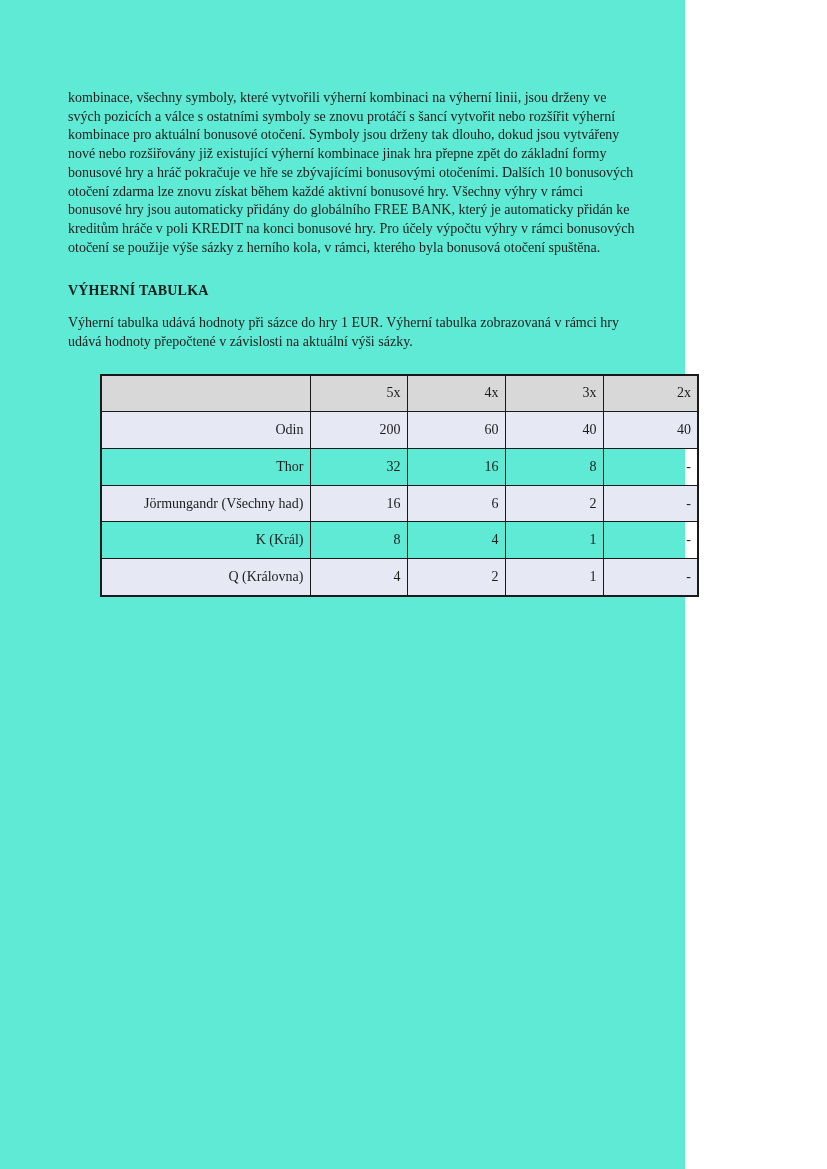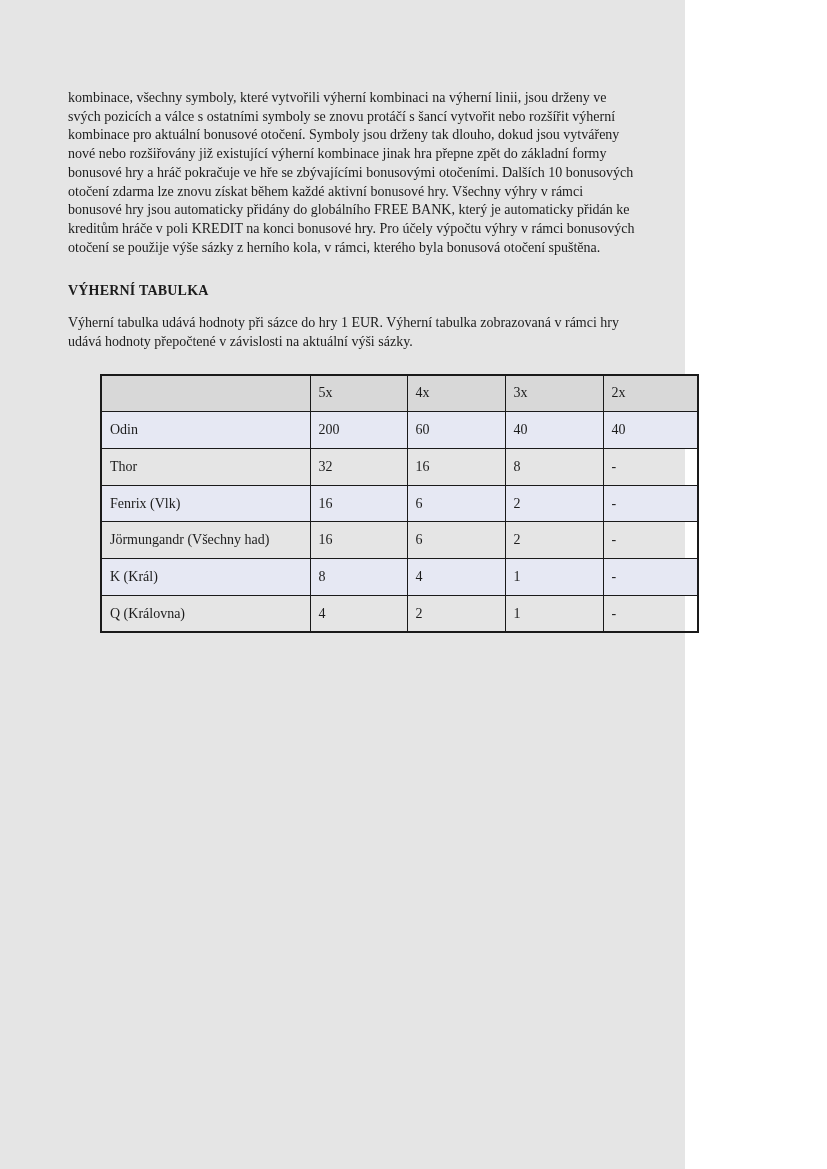--- a/index.html
+++ b/index.html
@@ -7,21 +7,21 @@
   body {
     width: 827px; height: 1169px;
     font-family: "Liberation Serif", "DejaVu Serif", serif;
     color: #1c1c1c;
     position: relative;
     overflow: hidden;
   }
   .page {
     position: absolute; left: 0; top: 0;
     width: 685px; height: 1169px;
-    background: #e5e5e5;
+    background: #5eead4;
   }
   .content {
     position: absolute;
     left: 68px; top: 89px;
     width: 694px;
   }
   .body-text {
     font-size: 14px;
     line-height: 18.7px;
     white-space: pre-line;      
@@ -47,21 +47,21 @@
   }
   table.paytable col.c-name { width: 209px; }
   table.paytable col.c-5x { width: 97px; }
   table.paytable col.c-4x { width: 98px; }
   table.paytable col.c-3x { width: 98px; }
   table.paytable col.c-2x { width: 95px; }
   table.paytable th, table.paytable td {
     border: 1px solid var(--table-border, #1a1a1a);
     height: 36.8px;
     padding: 2px 6px 2px 8px;
-    text-align: left;
+    text-align: right;
     vertical-align: middle;
     font-weight: normal;
   }
   table.paytable thead th {
     background: var(--header-bg, #d8d8d8);
   }
   table.paytable tbody tr:nth-child(odd) {
     background: var(--alt-row-bg, #e6e8f3);
   }
 </style>
@@ -112,27 +112,20 @@
           <td>40</td>
         </tr>
         <tr>
           <td>Thor</td>
           <td>32</td>
           <td>16</td>
           <td>8</td>
           <td>-</td>
         </tr>
         <tr>
-          <td>Fenrix (Vlk)</td>
-          <td>16</td>
-          <td>6</td>
-          <td>2</td>
-          <td>-</td>
-        </tr>
-        <tr>
           <td>Jörmungandr (Všechny had)</td>
           <td>16</td>
           <td>6</td>
           <td>2</td>
           <td>-</td>
         </tr>
         <tr>
           <td>K (Král)</td>
           <td>8</td>
           <td>4</td>

